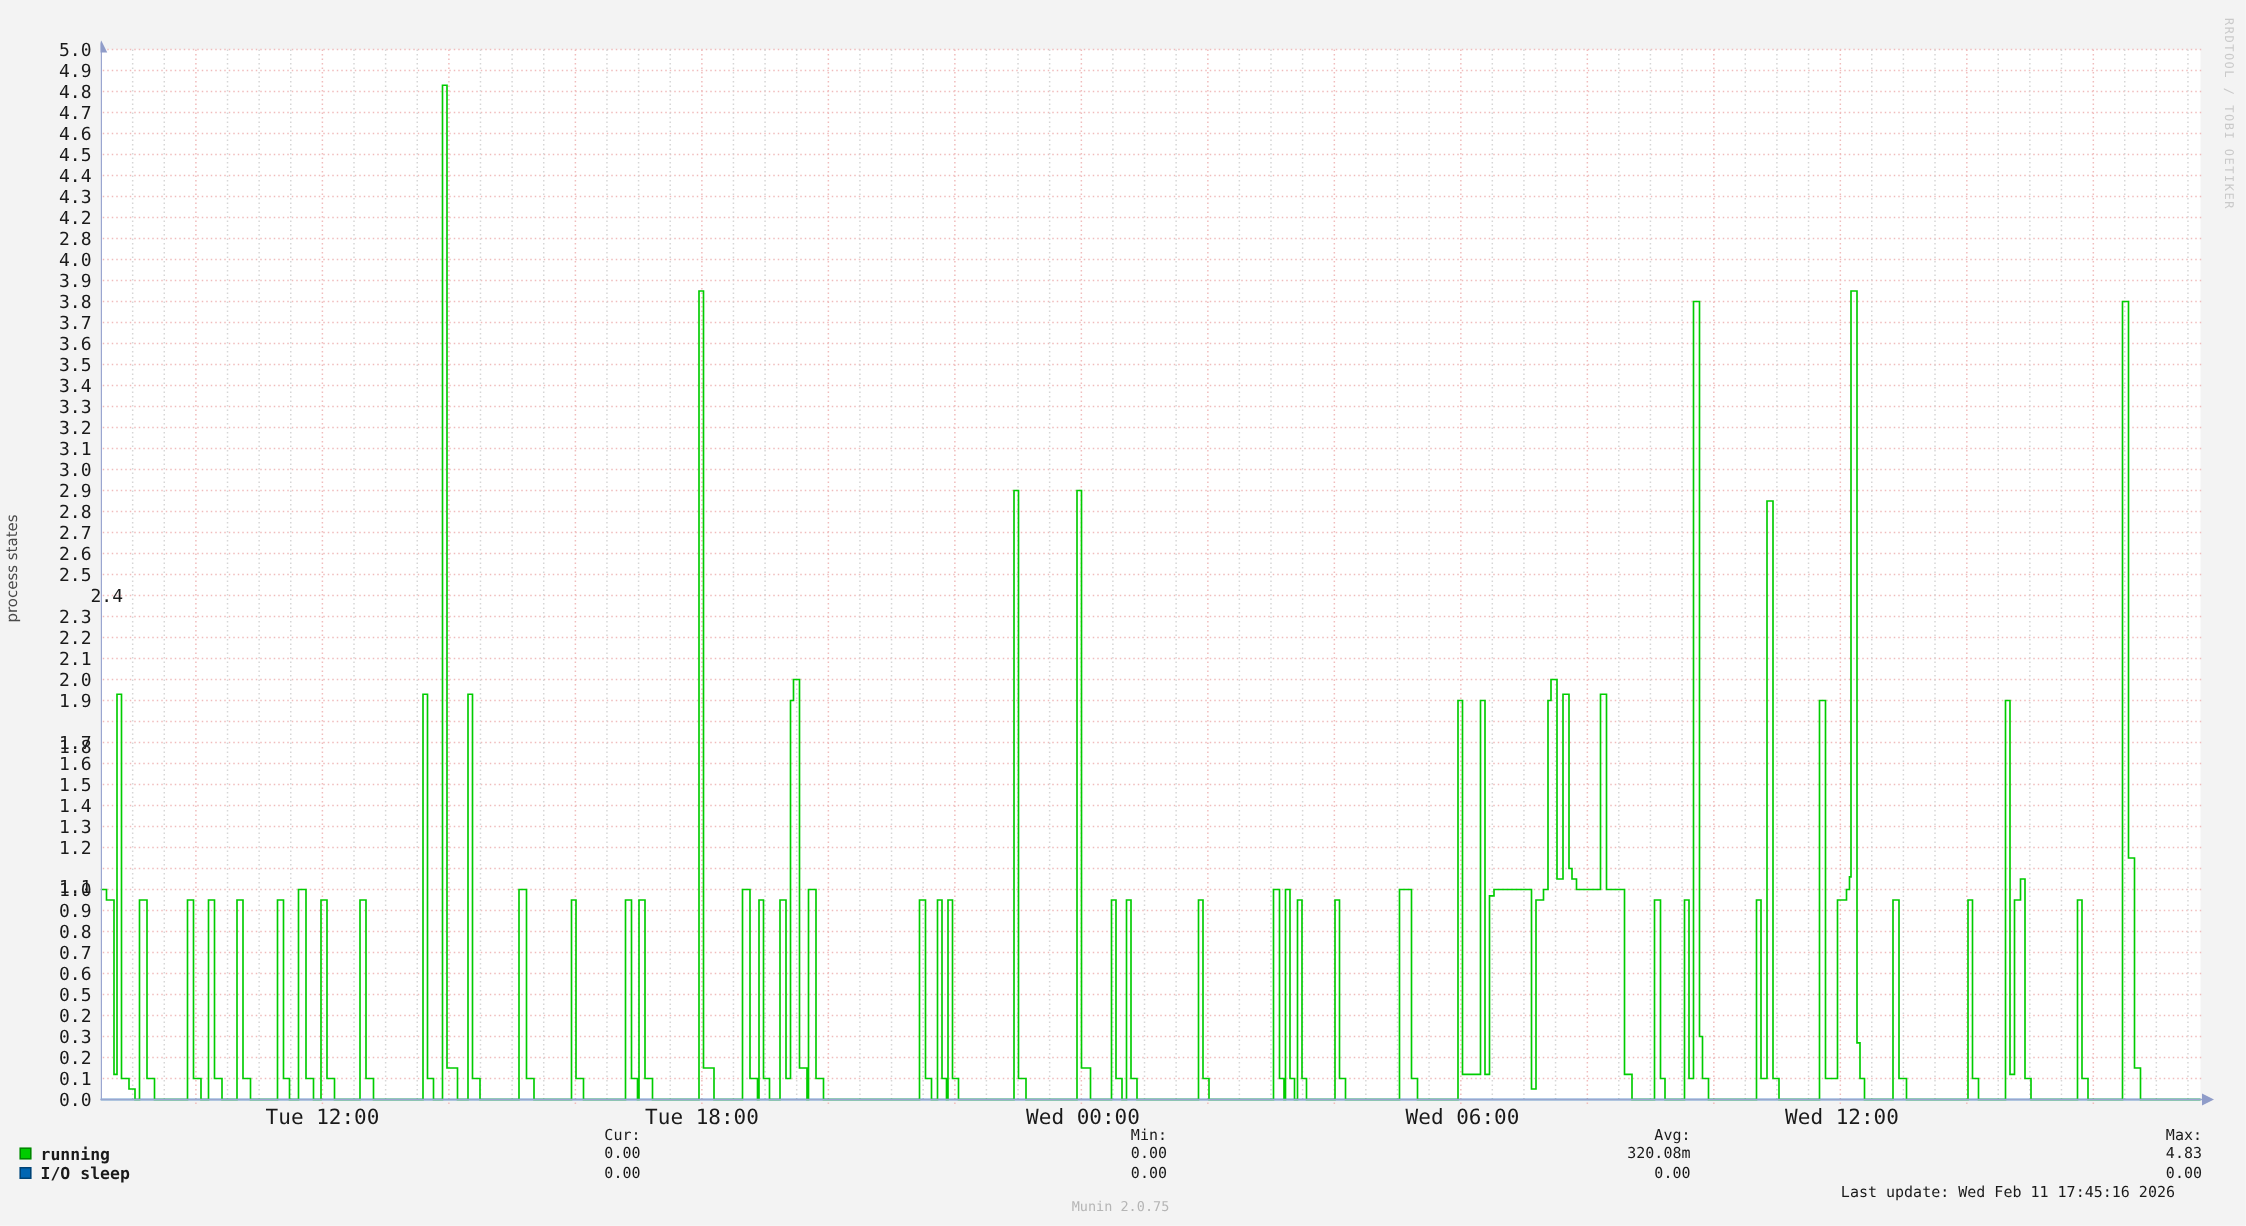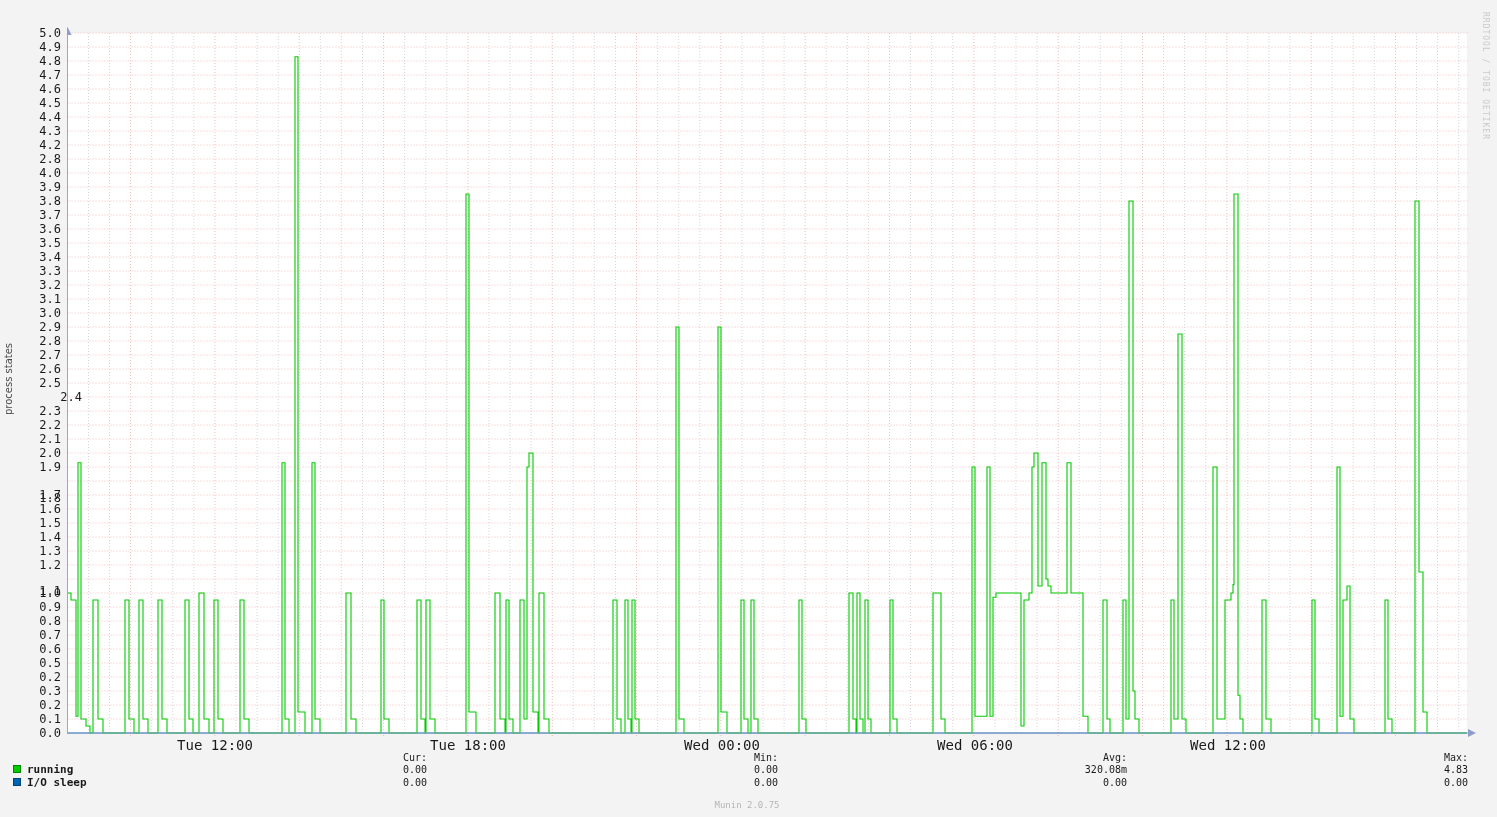--- a/index.html
+++ b/index.html
@@ -225,15 +225,16 @@
       <div class="lval" style="left: 628px; width: 150px; top: 764px;">0.00</div>
       <div class="lval" style="left: 977px; width: 150px; top: 764px;">320.08m</div>
       <div class="lval" style="left: 1318px; width: 150px; top: 764px;">4.83</div>
       <div class="lsq" style="left: 13px; top: 778px; background: rgb(0, 102, 179);"></div>
       <div class="llabel" style="left: 27px; top: 777px;">I/O sleep</div>
       <div class="lval" style="left: 277px; width: 150px; top: 777px;">0.00</div>
       <div class="lval" style="left: 628px; width: 150px; top: 777px;">0.00</div>
       <div class="lval" style="left: 977px; width: 150px; top: 777px;">0.00</div>
       <div class="lval" style="left: 1318px; width: 150px; top: 777px;">0.00</div>
     </div>
+  <div class="lastupdate">Last update: Wed Feb 11 17:45:16 2026</div>
   <div class="footer">Munin 2.0.75</div>
   <div class="watermark">RRDTOOL / TOBI OETIKER</div>
 </div>
 
 </body></html>

